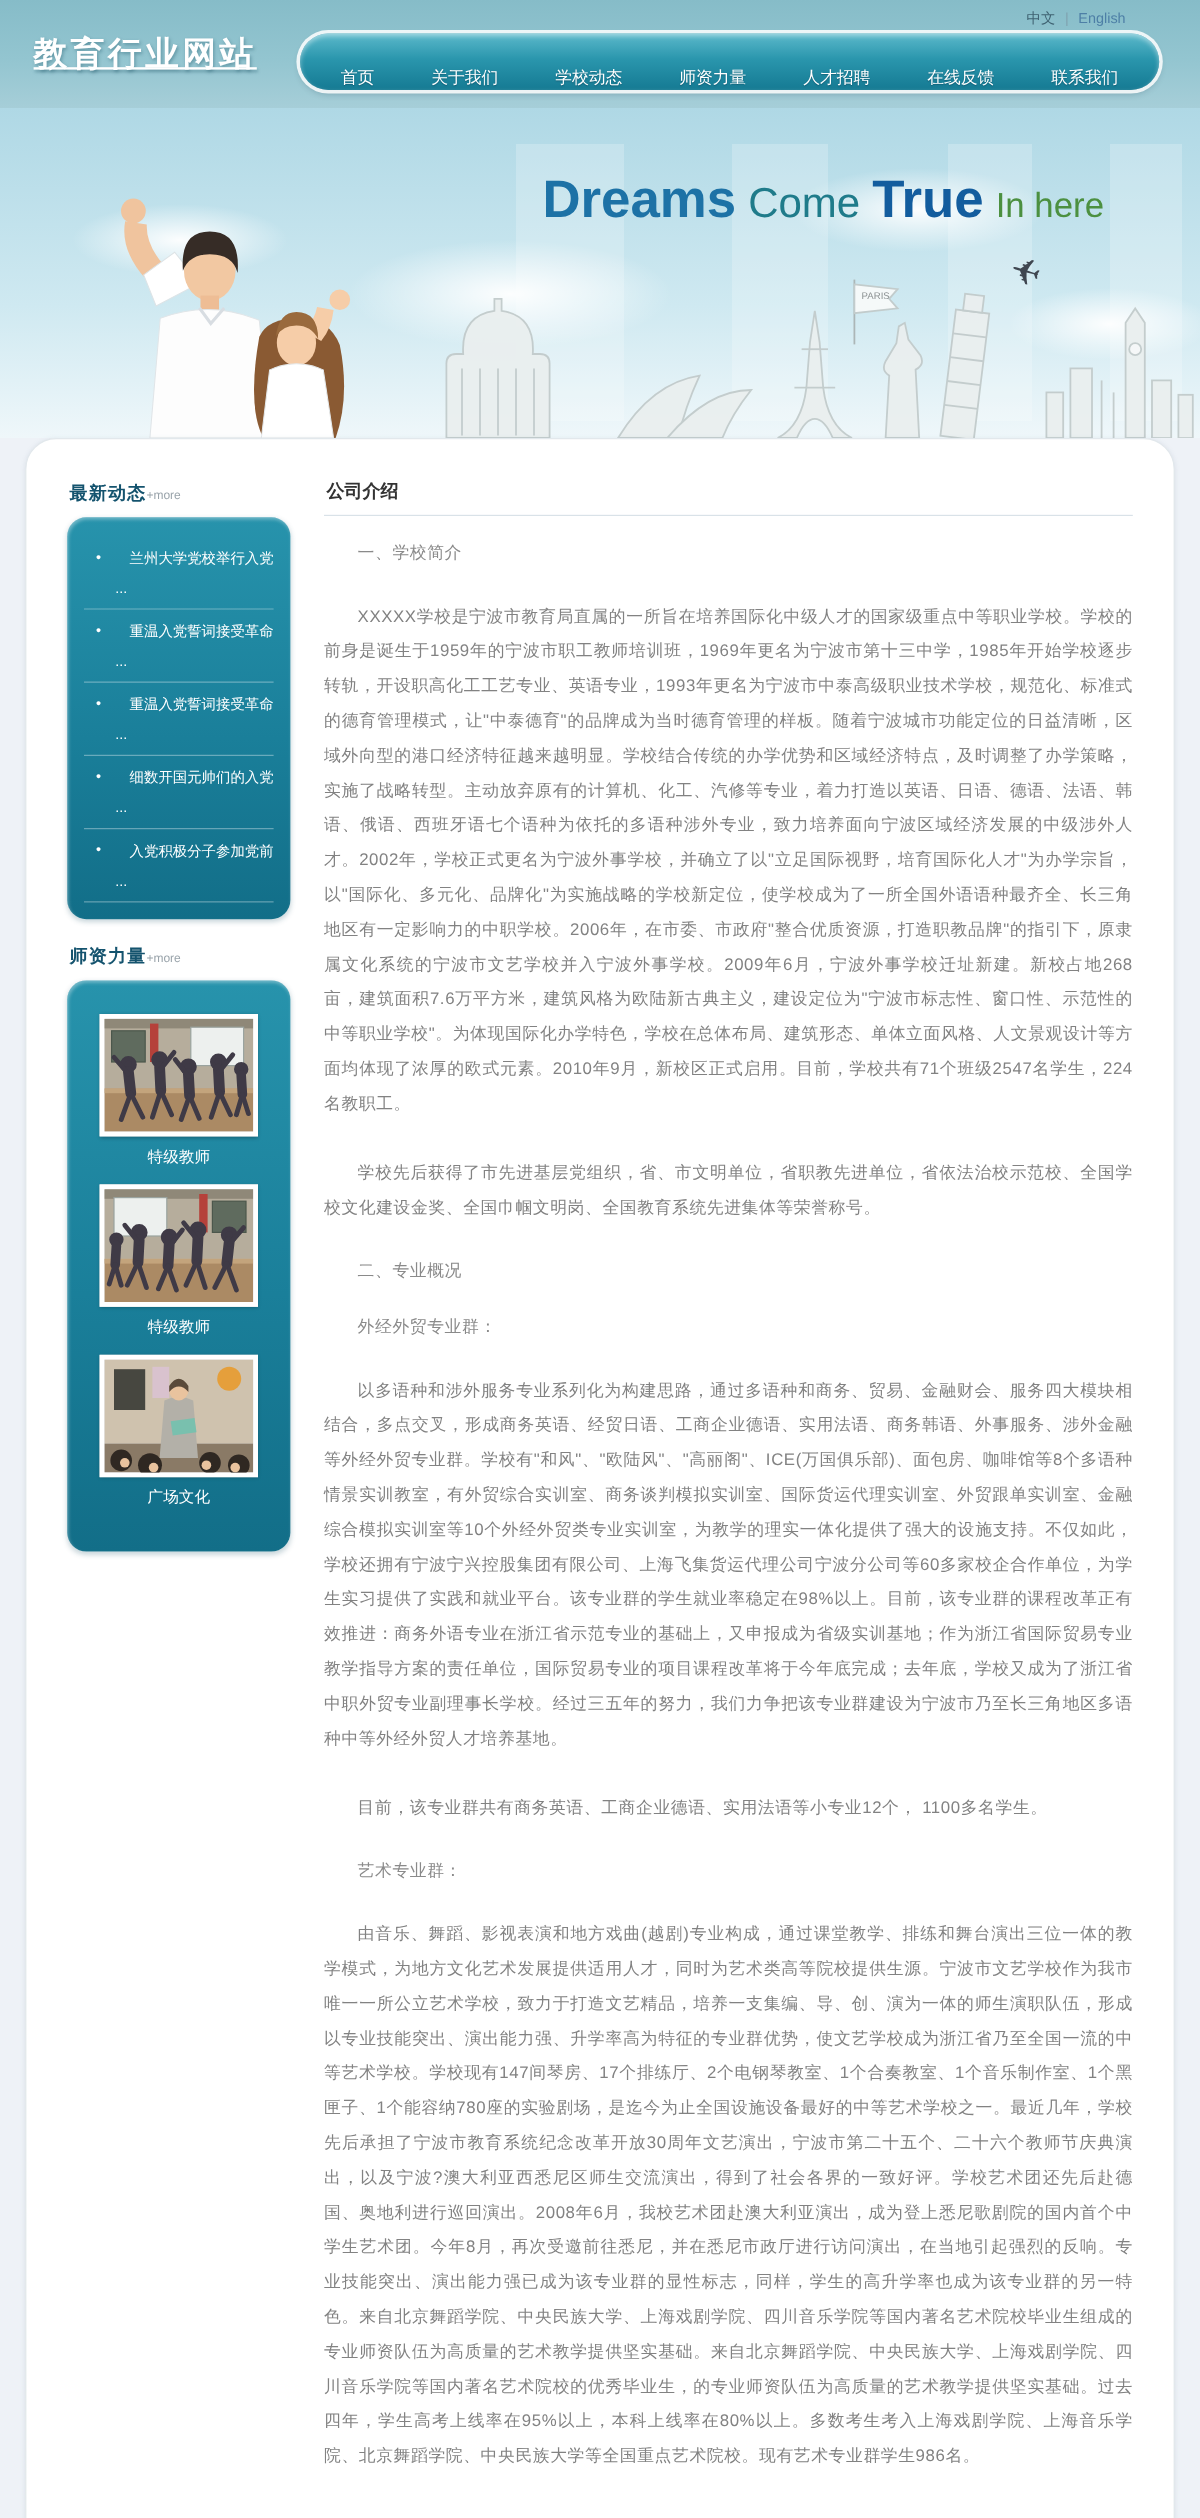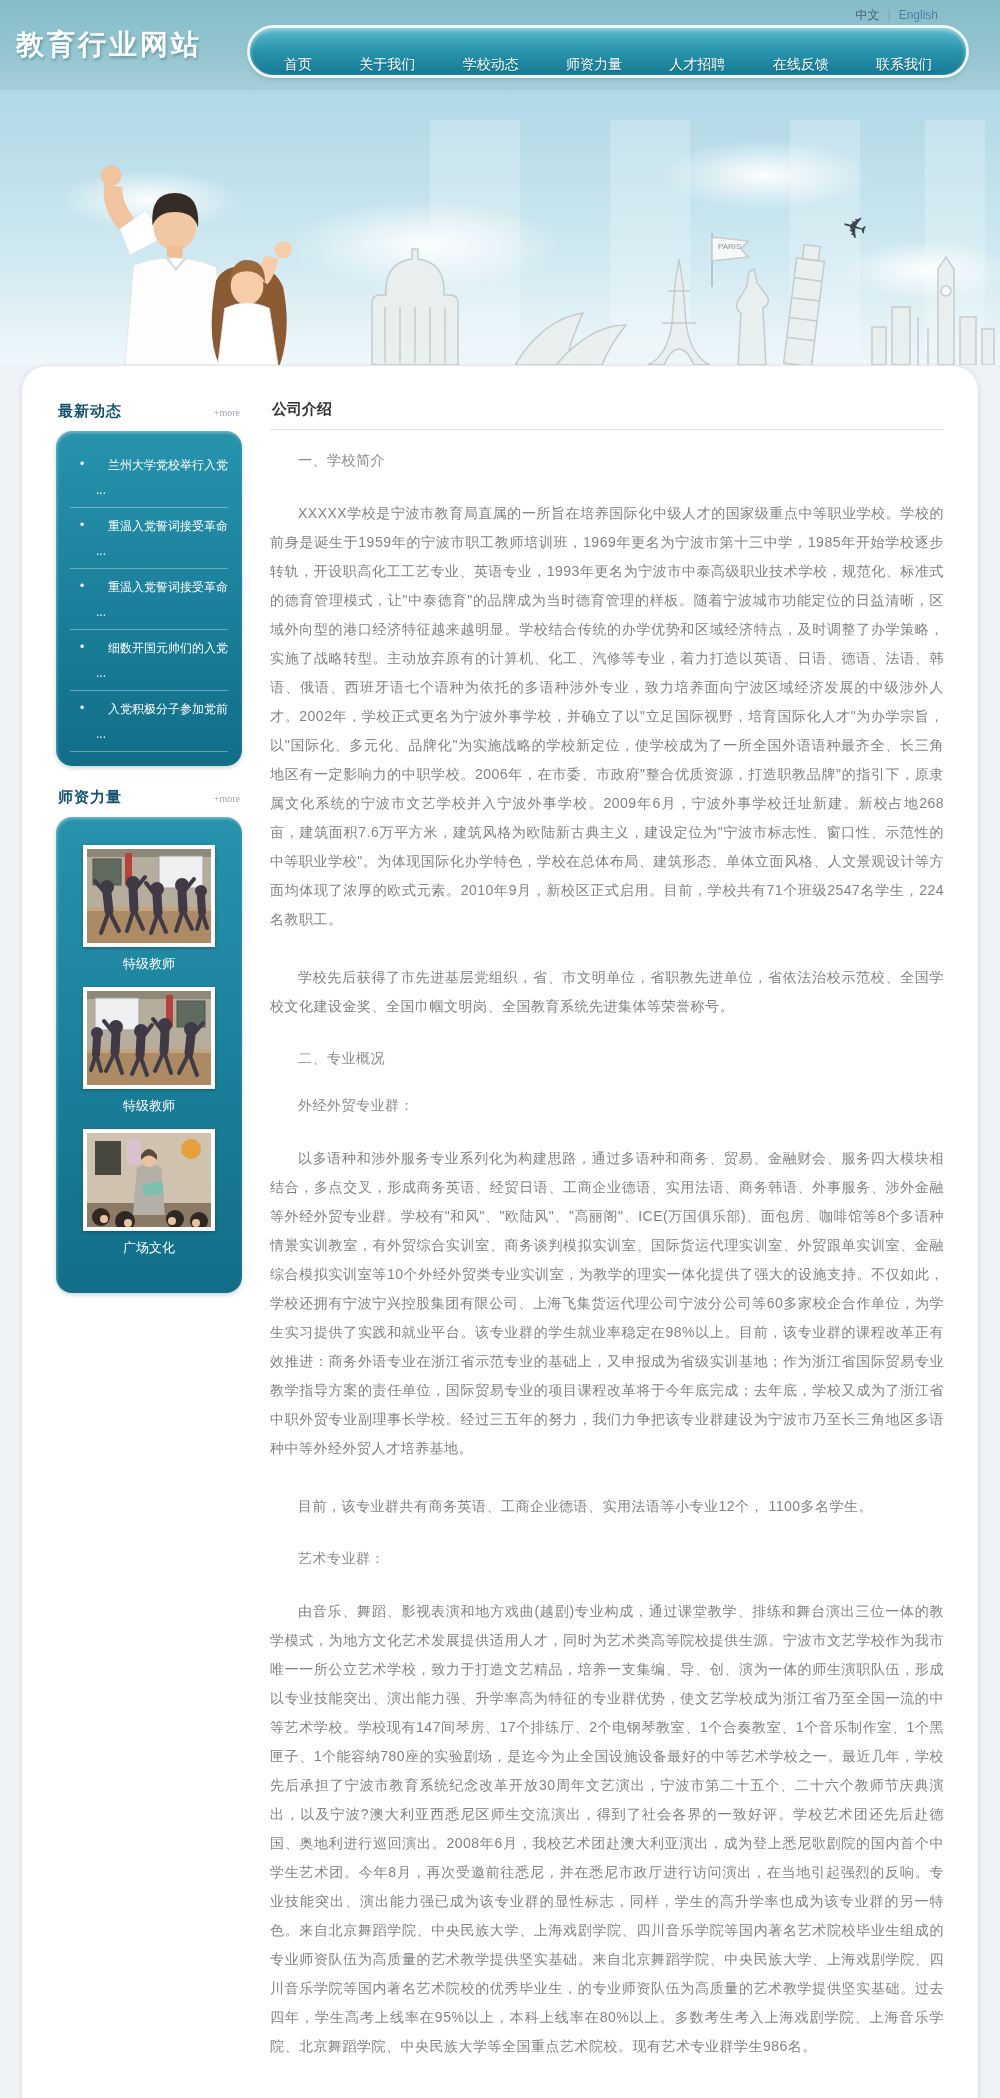--- a/index.html
+++ b/index.html
@@ -5,21 +5,21 @@
   html,body{margin:0;padding:0;}
   body{width:1000px;margin:0 auto;background:#eef2f7;font-family:"Liberation Sans","DejaVu Sans",sans-serif;}
 
   
   .topbar{position:relative;height:90px;background:linear-gradient(180deg,#86bcc8 0%,#93c5d0 55%,#a6ced8 100%);}
   .lang{position:absolute;top:7px;right:62px;font-size:12px;color:#5b7d8c;}
   .lang a{text-decoration:none;cursor:pointer;}
   .lang .zh{color:#3f6272;}
   .lang .sep{margin:0 8px;color:#7fa3b0;}
   .lang .en{color:#4d7fa6;}
-  .logo{position:absolute;left:16px;top:26px;font-size:28px;font-weight:bold;color:#ffffff;letter-spacing:3px;text-shadow:1px 2px 3px rgba(0,60,80,.35);}
+  .logo{position:absolute;left:28px;top:26px;font-size:28px;font-weight:bold;color:#ffffff;letter-spacing:3px;text-shadow:1px 2px 3px rgba(0,60,80,.35);text-decoration:underline;}
   .nav{position:absolute;left:250px;top:28px;width:716px;height:47px;border-radius:24px;
        background:linear-gradient(180deg,#5cb9cb 0%,#2a96ad 45%,#15embed 100%);
        background:linear-gradient(180deg,#5cb9cb 0%,#2a96ad 45%,#157a93 100%);
        box-shadow:0 0 0 3px rgba(255,255,255,.85),0 3px 6px rgba(0,40,60,.25),inset 0 2px 4px rgba(255,255,255,.45);}
   .nav ul{list-style:none;margin:0;padding:0 26px;height:100%;display:flex;align-items:center;justify-content:space-between;}
   .nav li{color:#ffffff;font-size:14px;cursor:pointer;text-shadow:0 1px 1px rgba(0,40,60,.4);padding:4px 8px;margin-top:27px;}
 
   
   .banner{position:relative;height:275px;background:linear-gradient(180deg,#afd8e5 0%,#cfe9f1 60%,#eff7fa 100%);overflow:hidden;}
   .stripe{position:absolute;top:30px;bottom:14px;background:rgba(255,255,255,.22);}
@@ -32,21 +32,21 @@
   .airplane{position:absolute;left:842px;top:120px;font-size:30px;color:#3f4650;transform:scaleX(-1) rotate(-16deg);}
   .people-svg{position:absolute;left:22px;bottom:0;}
   .landmarks-svg{position:absolute;left:0;bottom:0;}
 
   
   .content-wrap{background:#eef2f7;padding-bottom:0;}
   .panel{position:relative;width:956px;margin:0 auto;background:#ffffff;border:1px solid #e2e8ec;border-radius:26px;min-height:1650px;display:flow-root;box-shadow:0 1px 4px rgba(120,140,160,.18);}
 
   
   .sidebar{position:absolute;left:34px;top:36px;width:186px;}
-  .side-head{display:flex;justify-content:space-between;align-items:baseline;padding:0 2px;font-family:Liberation Serif, serif;}
+  .side-head{display:flex;justify-content:flex-start;align-items:baseline;padding:0 2px;}
   .side-title{font-size:15px;font-weight:bold;color:#14536e;letter-spacing:1px;}
   .side-more{font-size:10px;color:#9aa4ab;text-decoration:none;cursor:pointer;}
   .teal-box{margin-top:10px;border-radius:16px;background:linear-gradient(180deg,#2793ac 0%,#1a7f9a 55%,#126e88 100%);box-shadow:inset 1px 2px 3px rgba(255,255,255,.35),0 2px 4px rgba(40,90,110,.25);}
   .news-box{padding:16px 14px 14px 14px;margin-bottom:22px;}
   .news-box ul{list-style:none;margin:0;padding:0;}
   .news-box li{position:relative;padding:10px 0 10px 26px;border-bottom:1px solid rgba(255,255,255,.35);color:#fff;font-size:12px;cursor:pointer;}
   .news-box li::before{content:"•";position:absolute;left:10px;top:10px;color:#ffffff;}
   .news-box .t{display:block;line-height:17px;margin-left:12px;}
   .news-box .e{display:block;line-height:14px;margin-top:9px;}
   .teachers-box{padding:16px 0 22px 0;}
@@ -145,20 +145,26 @@
 <div class="banner">
   <div class="stripe" style="left:430px;width:90px;"></div>
   <div class="stripe" style="left:610px;width:80px;"></div>
   <div class="stripe" style="left:790px;width:70px;"></div>
   <div class="stripe" style="left:925px;width:60px;"></div>
   <div class="cloud" style="left:290px;top:110px;width:270px;height:90px;"></div>
   <div class="cloud" style="left:660px;top:50px;width:210px;height:70px;"></div>
   <div class="cloud" style="left:60px;top:80px;width:180px;height:60px;"></div>
   <div class="cloud" style="left:840px;top:150px;width:170px;height:60px;"></div>
 
+  <div class="slogan">
+    <span class="s1">Dreams</span>
+    <span class="s2">Come</span>
+    <span class="s3">True</span>
+    <span class="s4">In here</span>
+  </div>
 
   <span class="airplane">✈</span>
 
   <svg class="landmarks-svg" width="1000" height="170" viewBox="0 0 1000 170">
     <g fill="#eaefef" stroke="#c2cbcb" stroke-width="1.5" opacity="0.95">
 
       <path d="M372,170 l0,-62 q0,-8 8,-8 l6,0 q-2,-32 26,-36 l0,-10 l6,0 l0,10 q28,4 26,36 l6,0 q8,0 8,8 l0,62 z"></path>
       <line x1="385" y1="112" x2="385" y2="168"></line>
         <line x1="400" y1="112" x2="400" y2="168"></line>
         <line x1="415" y1="112" x2="415" y2="168"></line>

